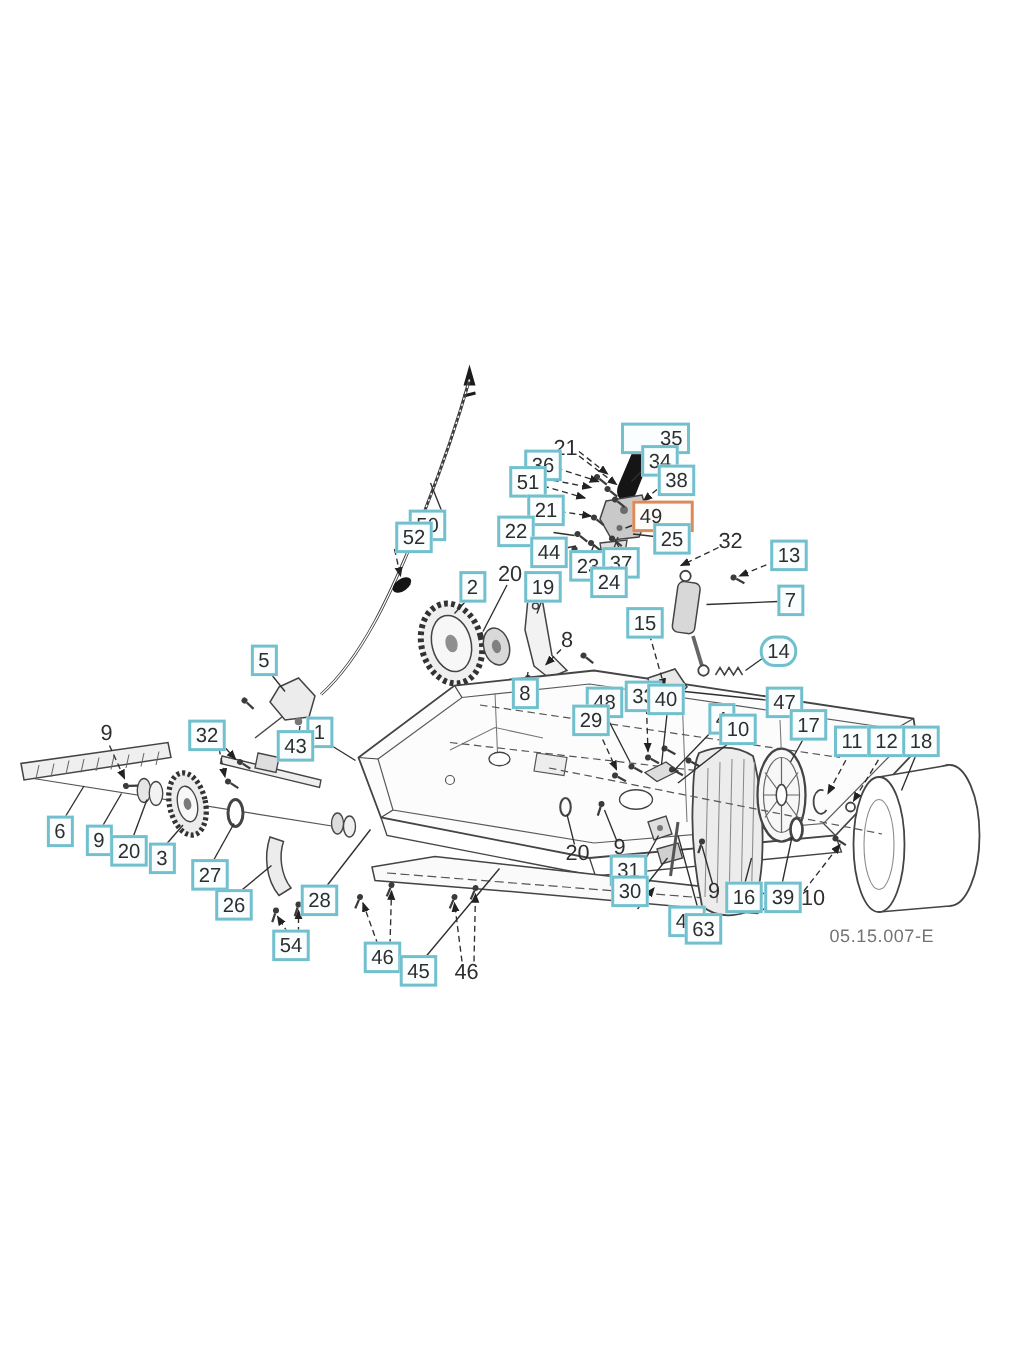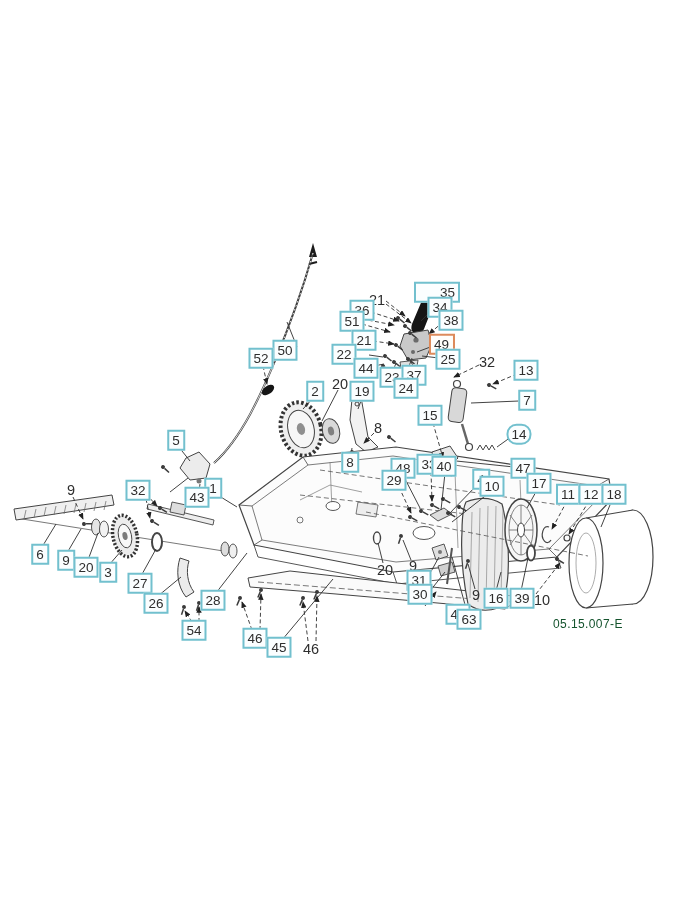--- a/index.html
+++ b/index.html
@@ -13,26 +13,26 @@
   #art{position:absolute;left:0;top:0;}
   .callout{
     position:absolute;transform:translate(-50%,-50%);
     font:13.5px/1.15 "Liberation Sans",sans-serif;color:var(--ink);
     white-space:nowrap;text-align:center;
   }
   .callout.boxed{
     border:2px solid var(--teal);background:#fbfeff;padding:1px 3px 0 3px;
   }
   .callout.highlighted{
-    border:2px solid var(--orange);background:#fffdfa;padding:1px 4px 0 3px;
+    border:2px solid var(--orange);background:#fffdfa;padding:1px 19px 0 3px;
   }
   .callout.plain{font-size:14.5px;}
   #diagram-code{
     position:absolute;left:553px;top:617px;
-    font:12px/1.2 "Liberation Sans",sans-serif;color:#14532d;letter-spacing:.4px;
+    font:12px/1.2 "Liberation Sans",sans-serif;color:#737373;letter-spacing:.4px;
   }
 </style>
 </head>
 <body>
 
 <div id="stage">
 
 <svg id="art" width="688" height="900" viewBox="0 0 688 900">
   <defs>
     <marker id="arw" markerWidth="9" markerHeight="8" refX="6.5" refY="3" orient="auto">
@@ -272,21 +272,21 @@
       <line x1="567" y1="501" x2="552" y2="529"></line>
       <line x1="589" y1="501" x2="569" y2="534"></line>
       <line x1="425" y1="606" x2="436" y2="592"></line>
       <line x1="536" y1="594" x2="560" y2="563"></line>
     </g>
   </g>
 </svg>
 
   <div id="label-layer">
       <div class="callout boxed" style="left: 285px; top: 314px; margin-top: 36px;">50</div>
-      <div class="callout boxed" style="left: 261px; top: 358px;">52</div>
+      <div class="callout boxed" style="left: 276px; top: 358px;">52</div>
       <div class="callout boxed" style="left: 437px; top: 292px; padding-left: 24px;">35</div>
       <div class="callout plain" style="left: 377px; top: 300px;">21</div>
       <div class="callout boxed" style="left: 362px; top: 310px;">36</div>
       <div class="callout boxed" style="left: 440px; top: 307px;">34</div>
       <div class="callout boxed" style="left: 352px; top: 321px;">51</div>
       <div class="callout boxed" style="left: 451px; top: 320px;">38</div>
       <div class="callout boxed" style="left: 364px; top: 340px;">21</div>
       <div class="callout highlighted" style="left: 442px; top: 344px;">49</div>
       <div class="callout boxed" style="left: 344px; top: 354px;">22</div>
       <div class="callout boxed" style="left: 448px; top: 359px;">25</div>

